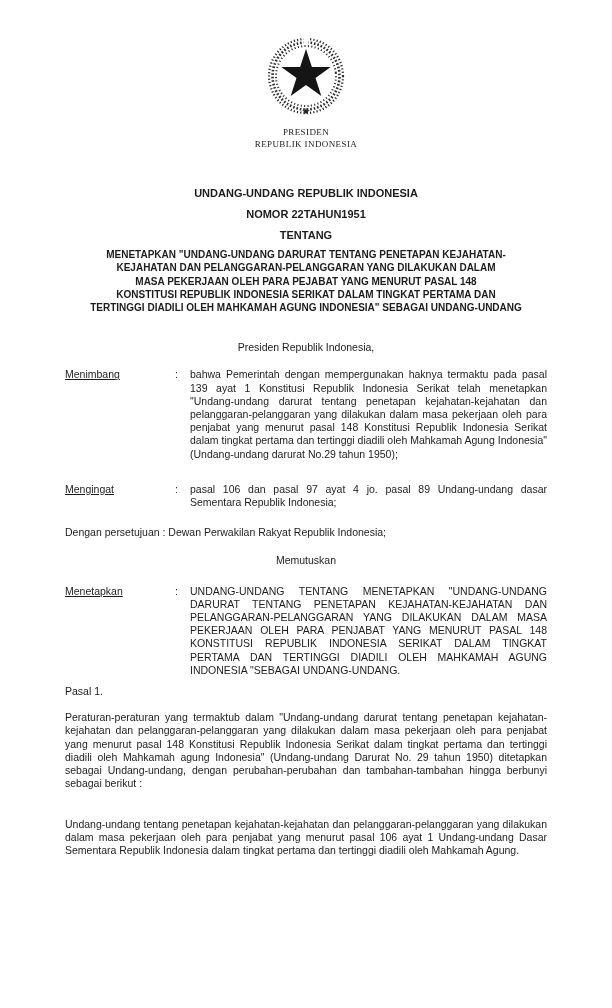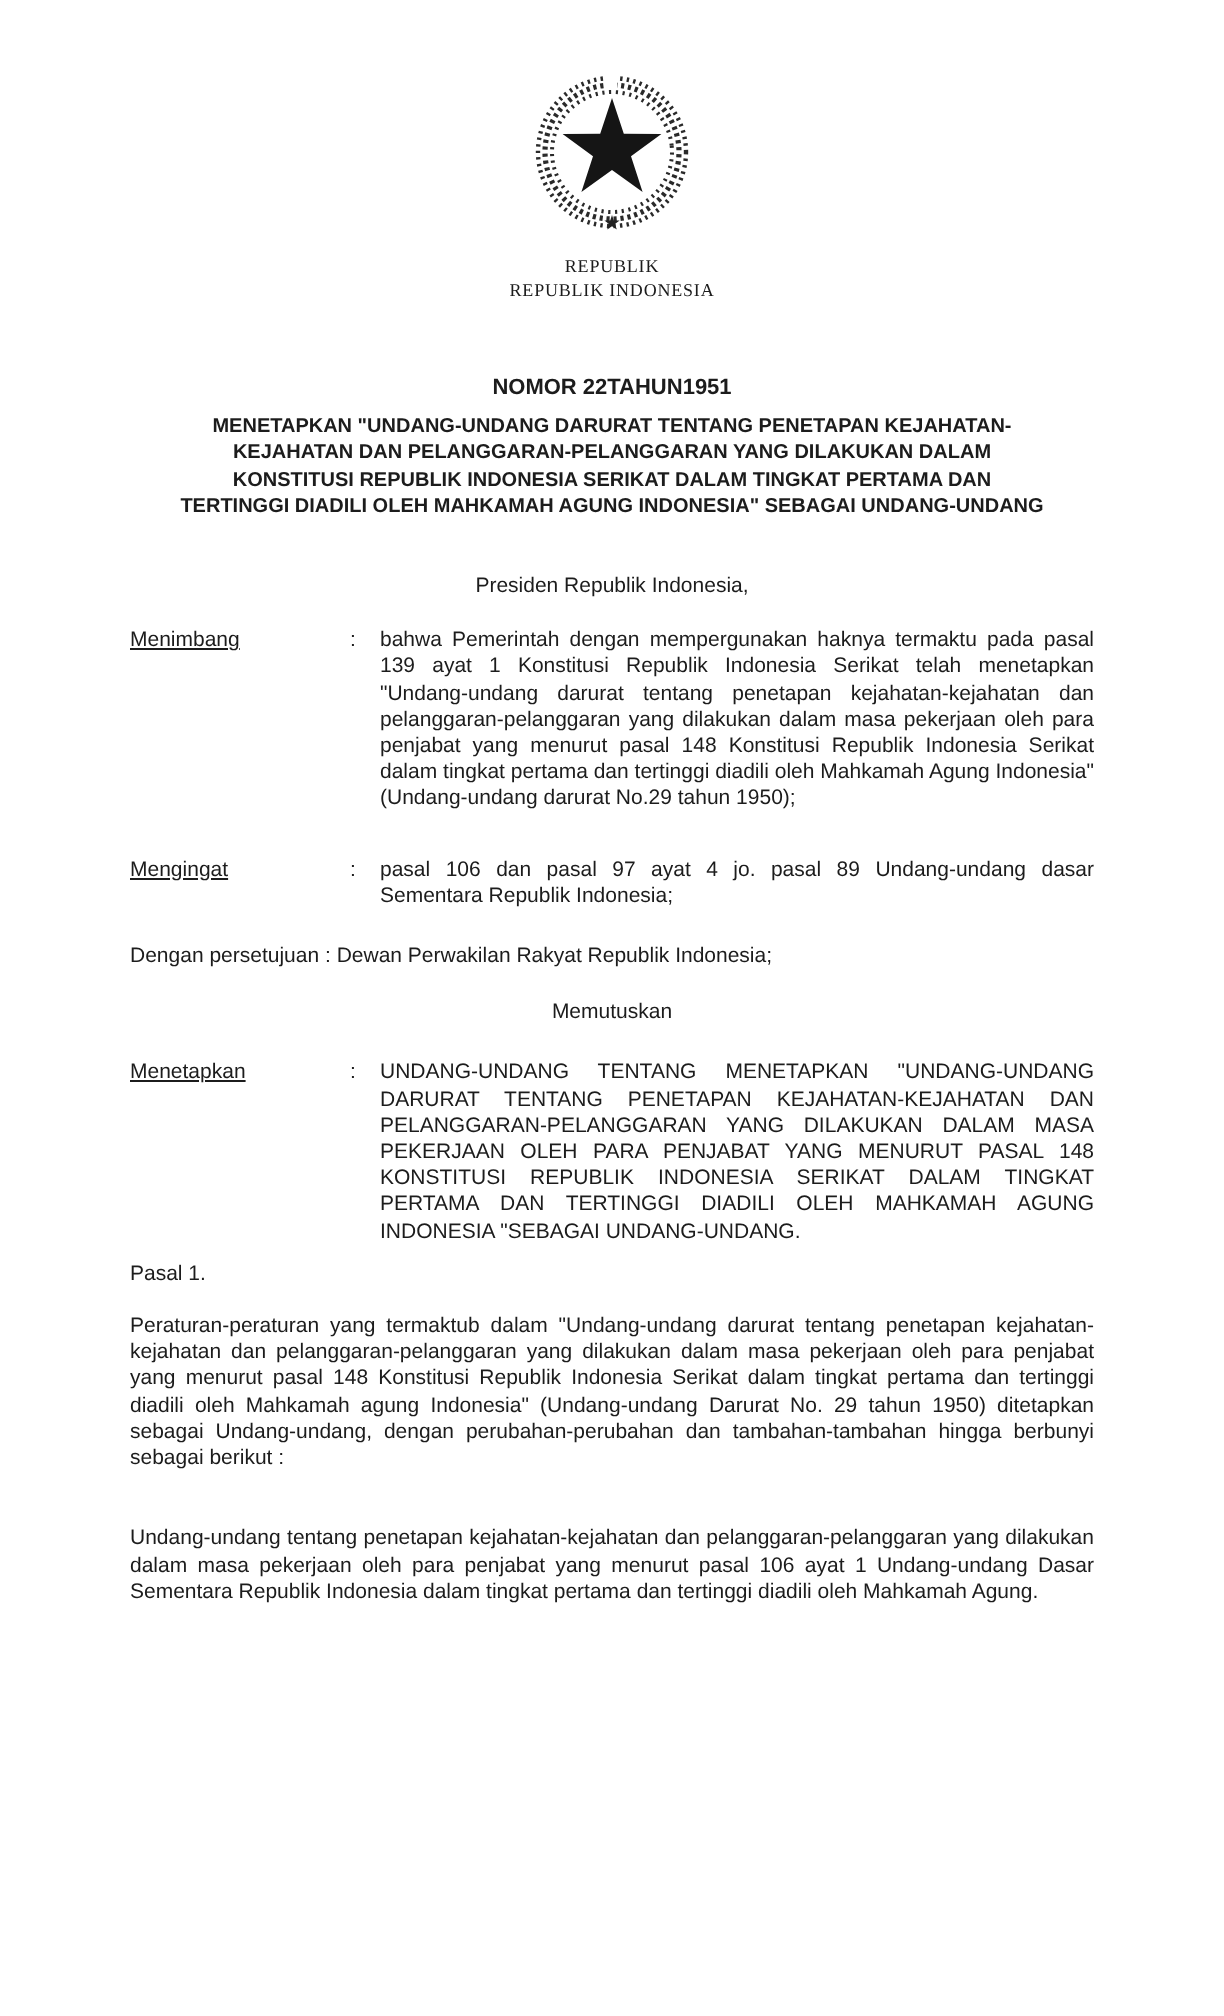--- a/index.html
+++ b/index.html
@@ -66,32 +66,35 @@
       <g fill="none" stroke="#2a2a2a">
         <circle cx="45" cy="38" r="37" stroke-width="2.2" stroke-dasharray="1.2 2.1"></circle>
         <circle cx="45" cy="38" r="33.5" stroke-width="2.6" stroke-dasharray="1.6 1.9" transform="rotate(8 45 38)"></circle>
         <circle cx="45" cy="38" r="30" stroke-width="2" stroke-dasharray="1.1 2.3" transform="rotate(-6 45 38)"></circle>
       </g>
       <rect x="42.5" y="-1" width="5" height="7" fill="#ffffff"></rect>
       <polygon points="45,11 50.9,28.9 69.7,29 54.5,40.1 60.3,58 45,47 29.7,58 35.5,40.1 20.3,29 39.1,28.9" fill="#151515"></polygon>
       <polygon points="45,69.5 45.9,72.2 48.8,72.3 46.5,74 47.4,76.7 45,75.1 42.6,76.7 43.5,74 41.2,72.3 44.1,72.2" fill="#222222"></polygon>
     </svg>
     <div class="org-name">
-      <div>REPUBLIK</div>
+      <div>PRESIDEN</div>
       <div>REPUBLIK INDONESIA</div>
     </div>
   </div>
 
   <div class="title-block">
+    <div>UNDANG-UNDANG REPUBLIK INDONESIA</div>
     <div>NOMOR 22TAHUN1951</div>
+    <div>TENTANG</div>
   </div>
 
   <div class="subject-block">
     <div class="subject-line">MENETAPKAN "UNDANG-UNDANG DARURAT TENTANG PENETAPAN KEJAHATAN-</div>
     <div class="subject-line">KEJAHATAN DAN PELANGGARAN-PELANGGARAN YANG DILAKUKAN DALAM</div>
+    <div class="subject-line">MASA PEKERJAAN OLEH PARA PEJABAT YANG MENURUT PASAL 148</div>
     <div class="subject-line">KONSTITUSI REPUBLIK INDONESIA SERIKAT DALAM TINGKAT PERTAMA DAN</div>
     <div class="subject-line">TERTINGGI DIADILI OLEH MAHKAMAH AGUNG INDONESIA" SEBAGAI UNDANG-UNDANG</div>
   </div>
 
   <div class="opening-line">Presiden Republik Indonesia,</div>
 
   <div class="hang-row row-menimbang">
     <div class="hang-label">Menimbang</div>
     <div class="hang-sep">:</div>
     <div class="hang-text">bahwa Pemerintah dengan mempergunakan haknya termaktu pada pasal 139 ayat 1 Konstitusi Republik Indonesia Serikat telah menetapkan "Undang-undang darurat tentang penetapan kejahatan-kejahatan dan pelanggaran-pelanggaran yang dilakukan dalam masa pekerjaan oleh para penjabat yang menurut pasal 148 Konstitusi Republik Indonesia Serikat dalam tingkat pertama dan tertinggi diadili oleh Mahkamah Agung Indonesia" (Undang-undang darurat No.29 tahun 1950);</div>

